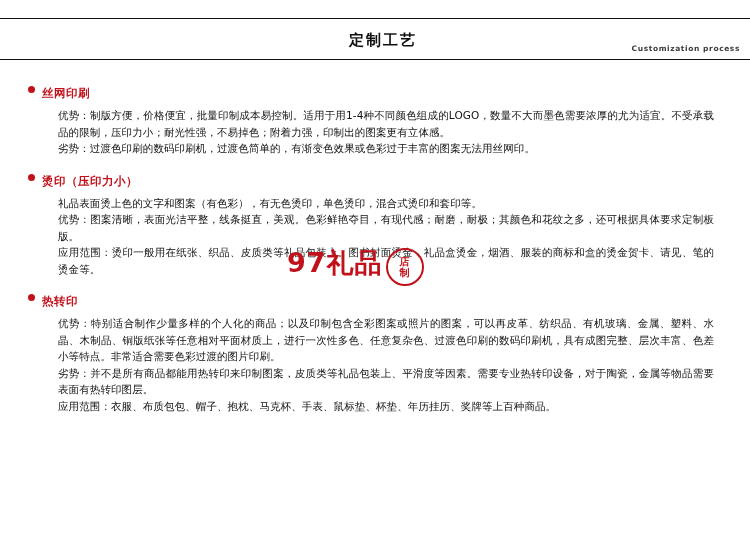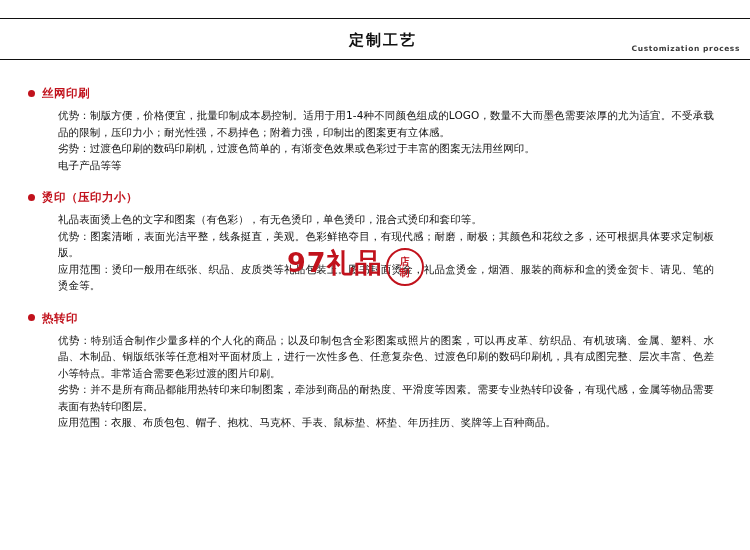--- a/index.html
+++ b/index.html
@@ -68,21 +68,21 @@
 
   
   .content {
     padding: 24px 18px 0 18px;
   }
   .section {
     margin-bottom: 17px;
   }
   .section-head {
     display: flex;
-    align-items: center;
+    align-items: flex-start;
     margin-left: 10px;
     margin-bottom: 7px;
   }
   .bullet {
     width: 7px;
     height: 7px;
     border-radius: 50%;
     background: #c1121c;
     margin-right: 7px;
     flex: 0 0 auto;
@@ -159,21 +159,20 @@
   <div class="content">
 
     <div class="section">
       <div class="section-head">
         <span class="bullet"></span>
         <span class="section-title">丝网印刷</span>
       </div>
       <div class="body">
         <p class="para">优势：制版方便，价格便宜，批量印制成本易控制。适用于用1-4种不同颜色组成的LOGO，数量不大而墨色需要浓厚的尤为适宜。不受承载品的限制，压印力小；耐光性强，不易掉色；附着力强，印制出的图案更有立体感。</p>
         <p class="para">劣势：过渡色印刷的数码印刷机，过渡色简单的，有渐变色效果或色彩过于丰富的图案无法用丝网印。</p>
-        <p class="para">电子产品等等</p>
       </div>
     </div>
 
     <div class="section">
       <div class="section-head">
         <span class="bullet"></span>
         <span class="section-title">烫印（压印力小）</span>
       </div>
       <div class="body">
         <p class="para">礼品表面烫上色的文字和图案（有色彩），有无色烫印，单色烫印，混合式烫印和套印等。</p>
@@ -182,21 +181,21 @@
       </div>
     </div>
 
     <div class="section">
       <div class="section-head">
         <span class="bullet"></span>
         <span class="section-title">热转印</span>
       </div>
       <div class="body">
         <p class="para">优势：特别适合制作少量多样的个人化的商品；以及印制包含全彩图案或照片的图案，可以再皮革、纺织品、有机玻璃、金属、塑料、水晶、木制品、铜版纸张等任意相对平面材质上，进行一次性多色、任意复杂色、过渡色印刷的数码印刷机，具有成图完整、层次丰富、色差小等特点。非常适合需要色彩过渡的图片印刷。</p>
-        <p class="para">劣势：并不是所有商品都能用热转印来印制图案，牵涉到商品的耐热度、平滑度等因素。需要专业热转印设备，有现代感，金属等物品需要表面有热转印图层。</p>
+        <p class="para">劣势：并不是所有商品都能用热转印来印制图案，皮质类等礼品包装上、平滑度等因素。需要专业热转印设备，对于陶瓷，金属等物品需要表面有热转印图层。</p>
         <p class="para">应用范围：衣服、布质包包、帽子、抱枕、马克杯、手表、鼠标垫、杯垫、年历挂历、奖牌等上百种商品。</p>
       </div>
     </div>
 
 
   </div>
 
   <div class="watermark">
     <span class="wm-text">97礼品</span>
     <span class="wm-seal">

